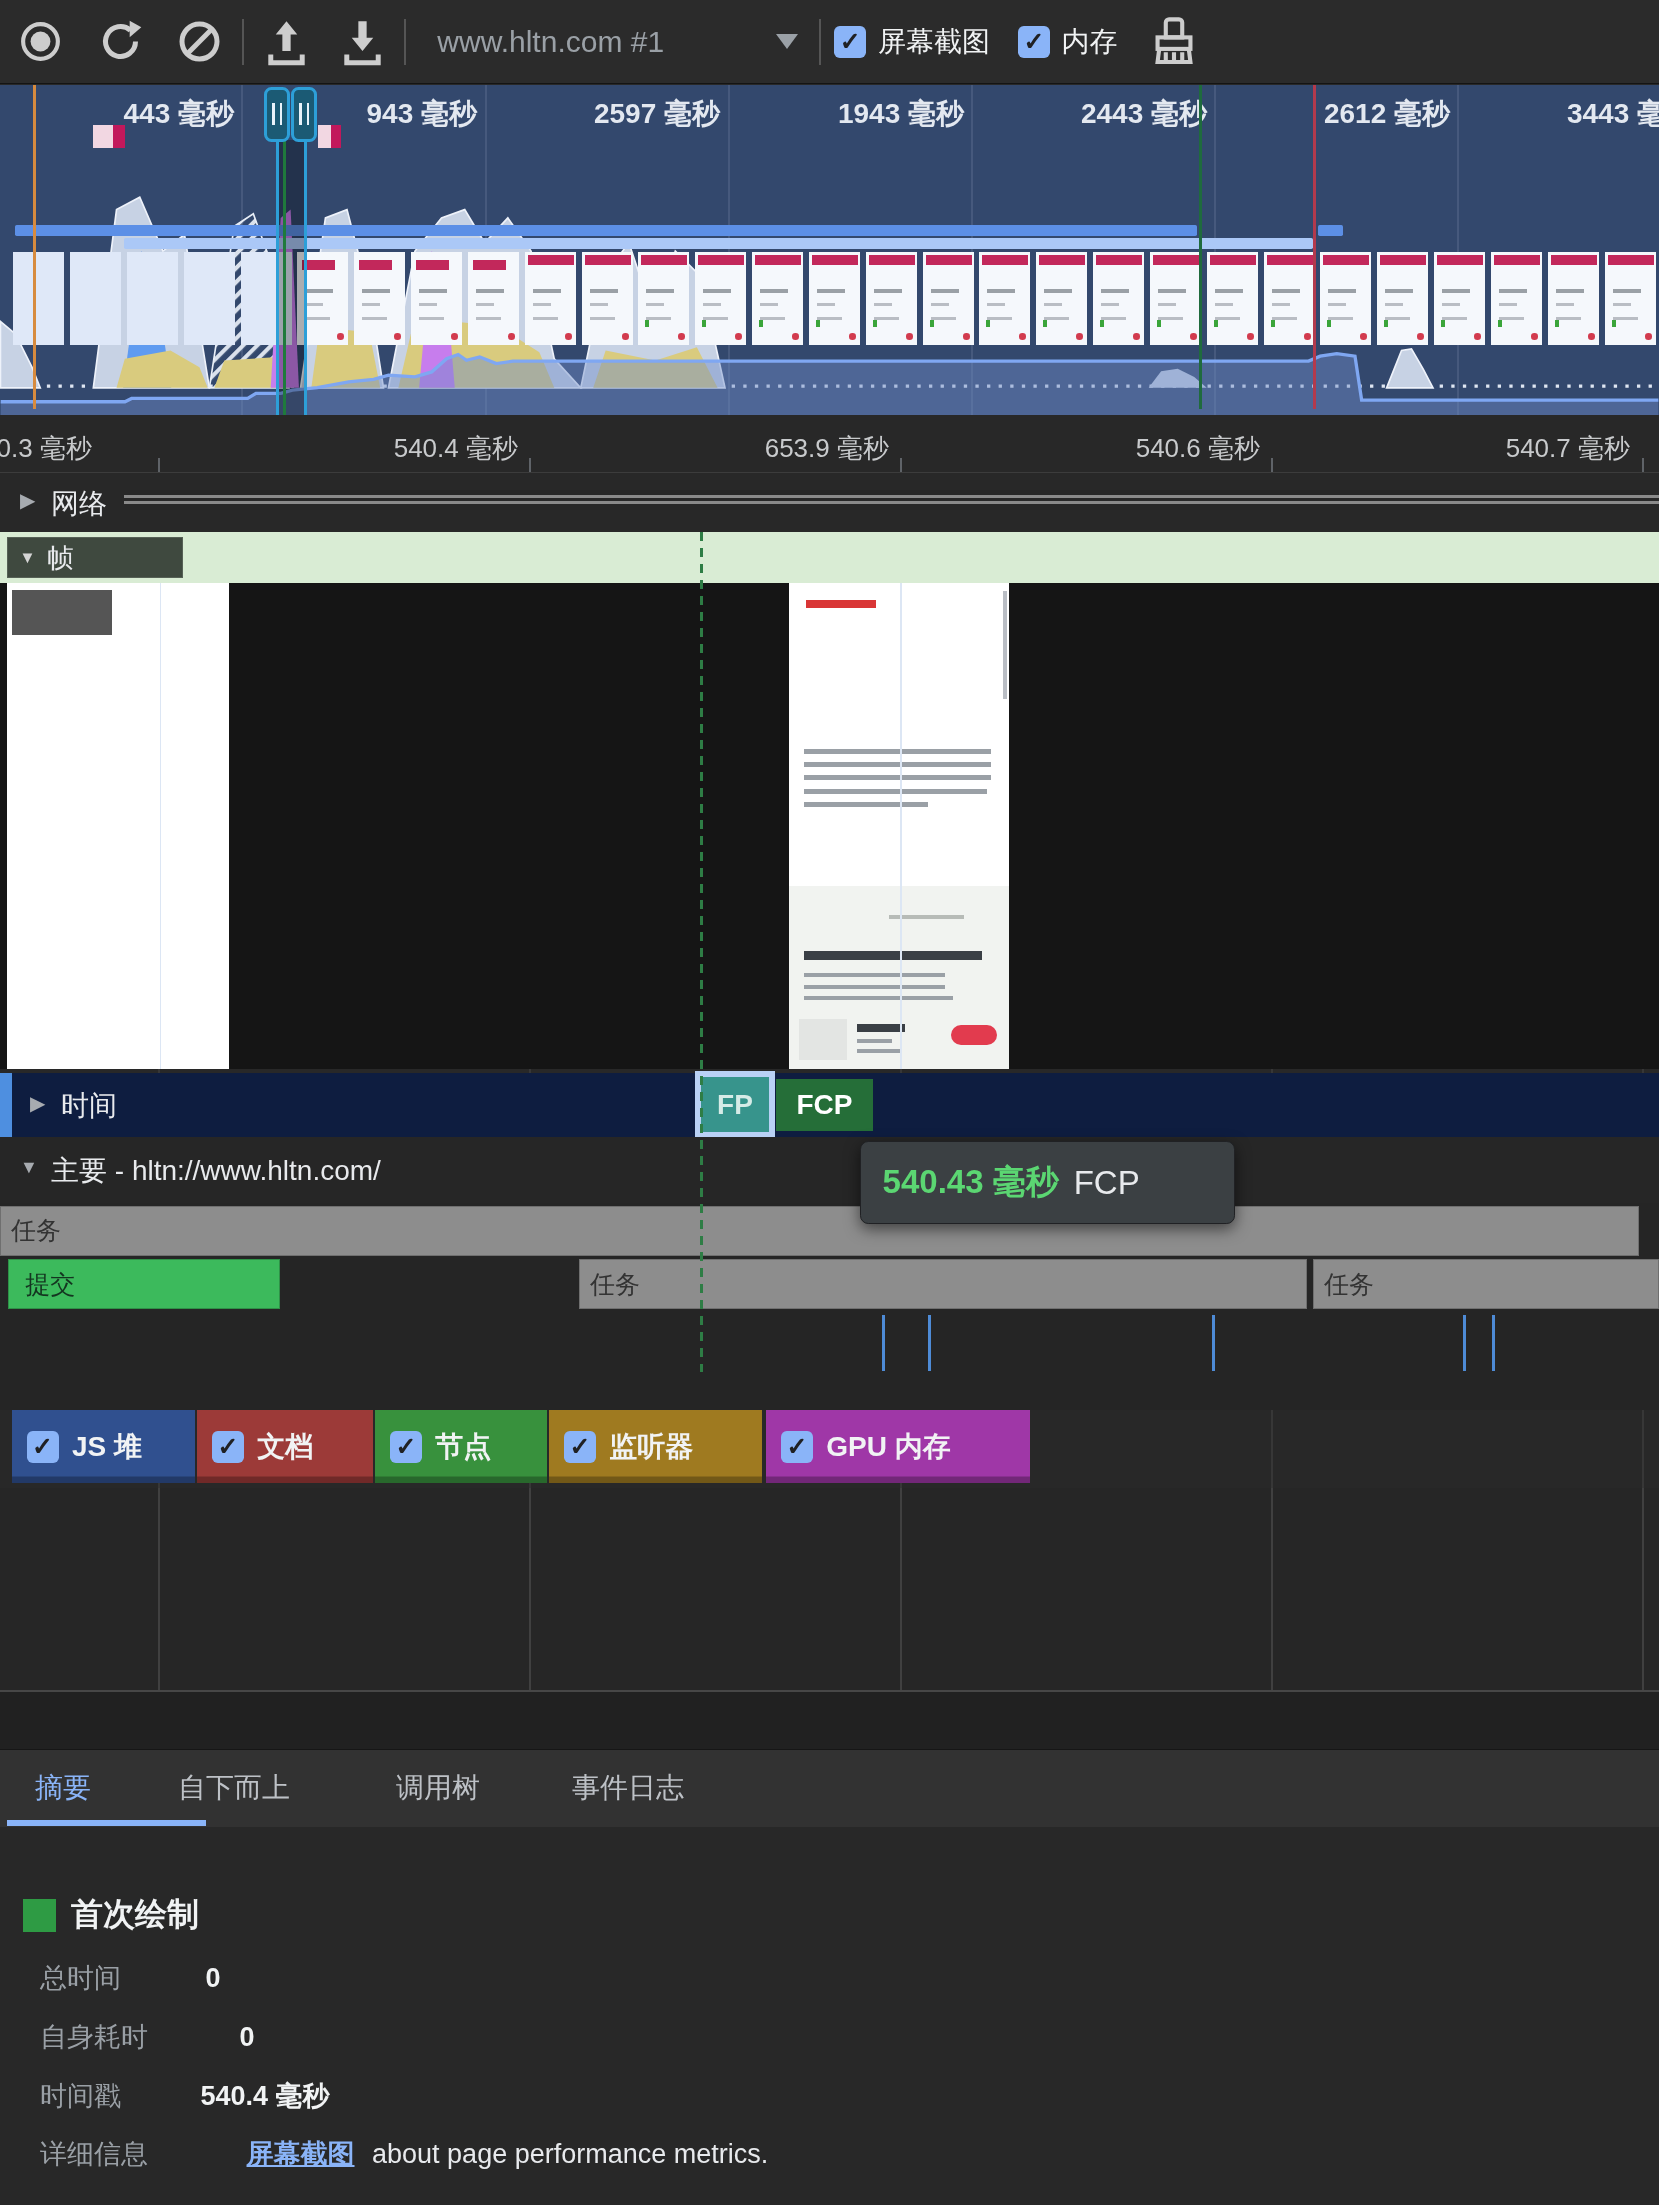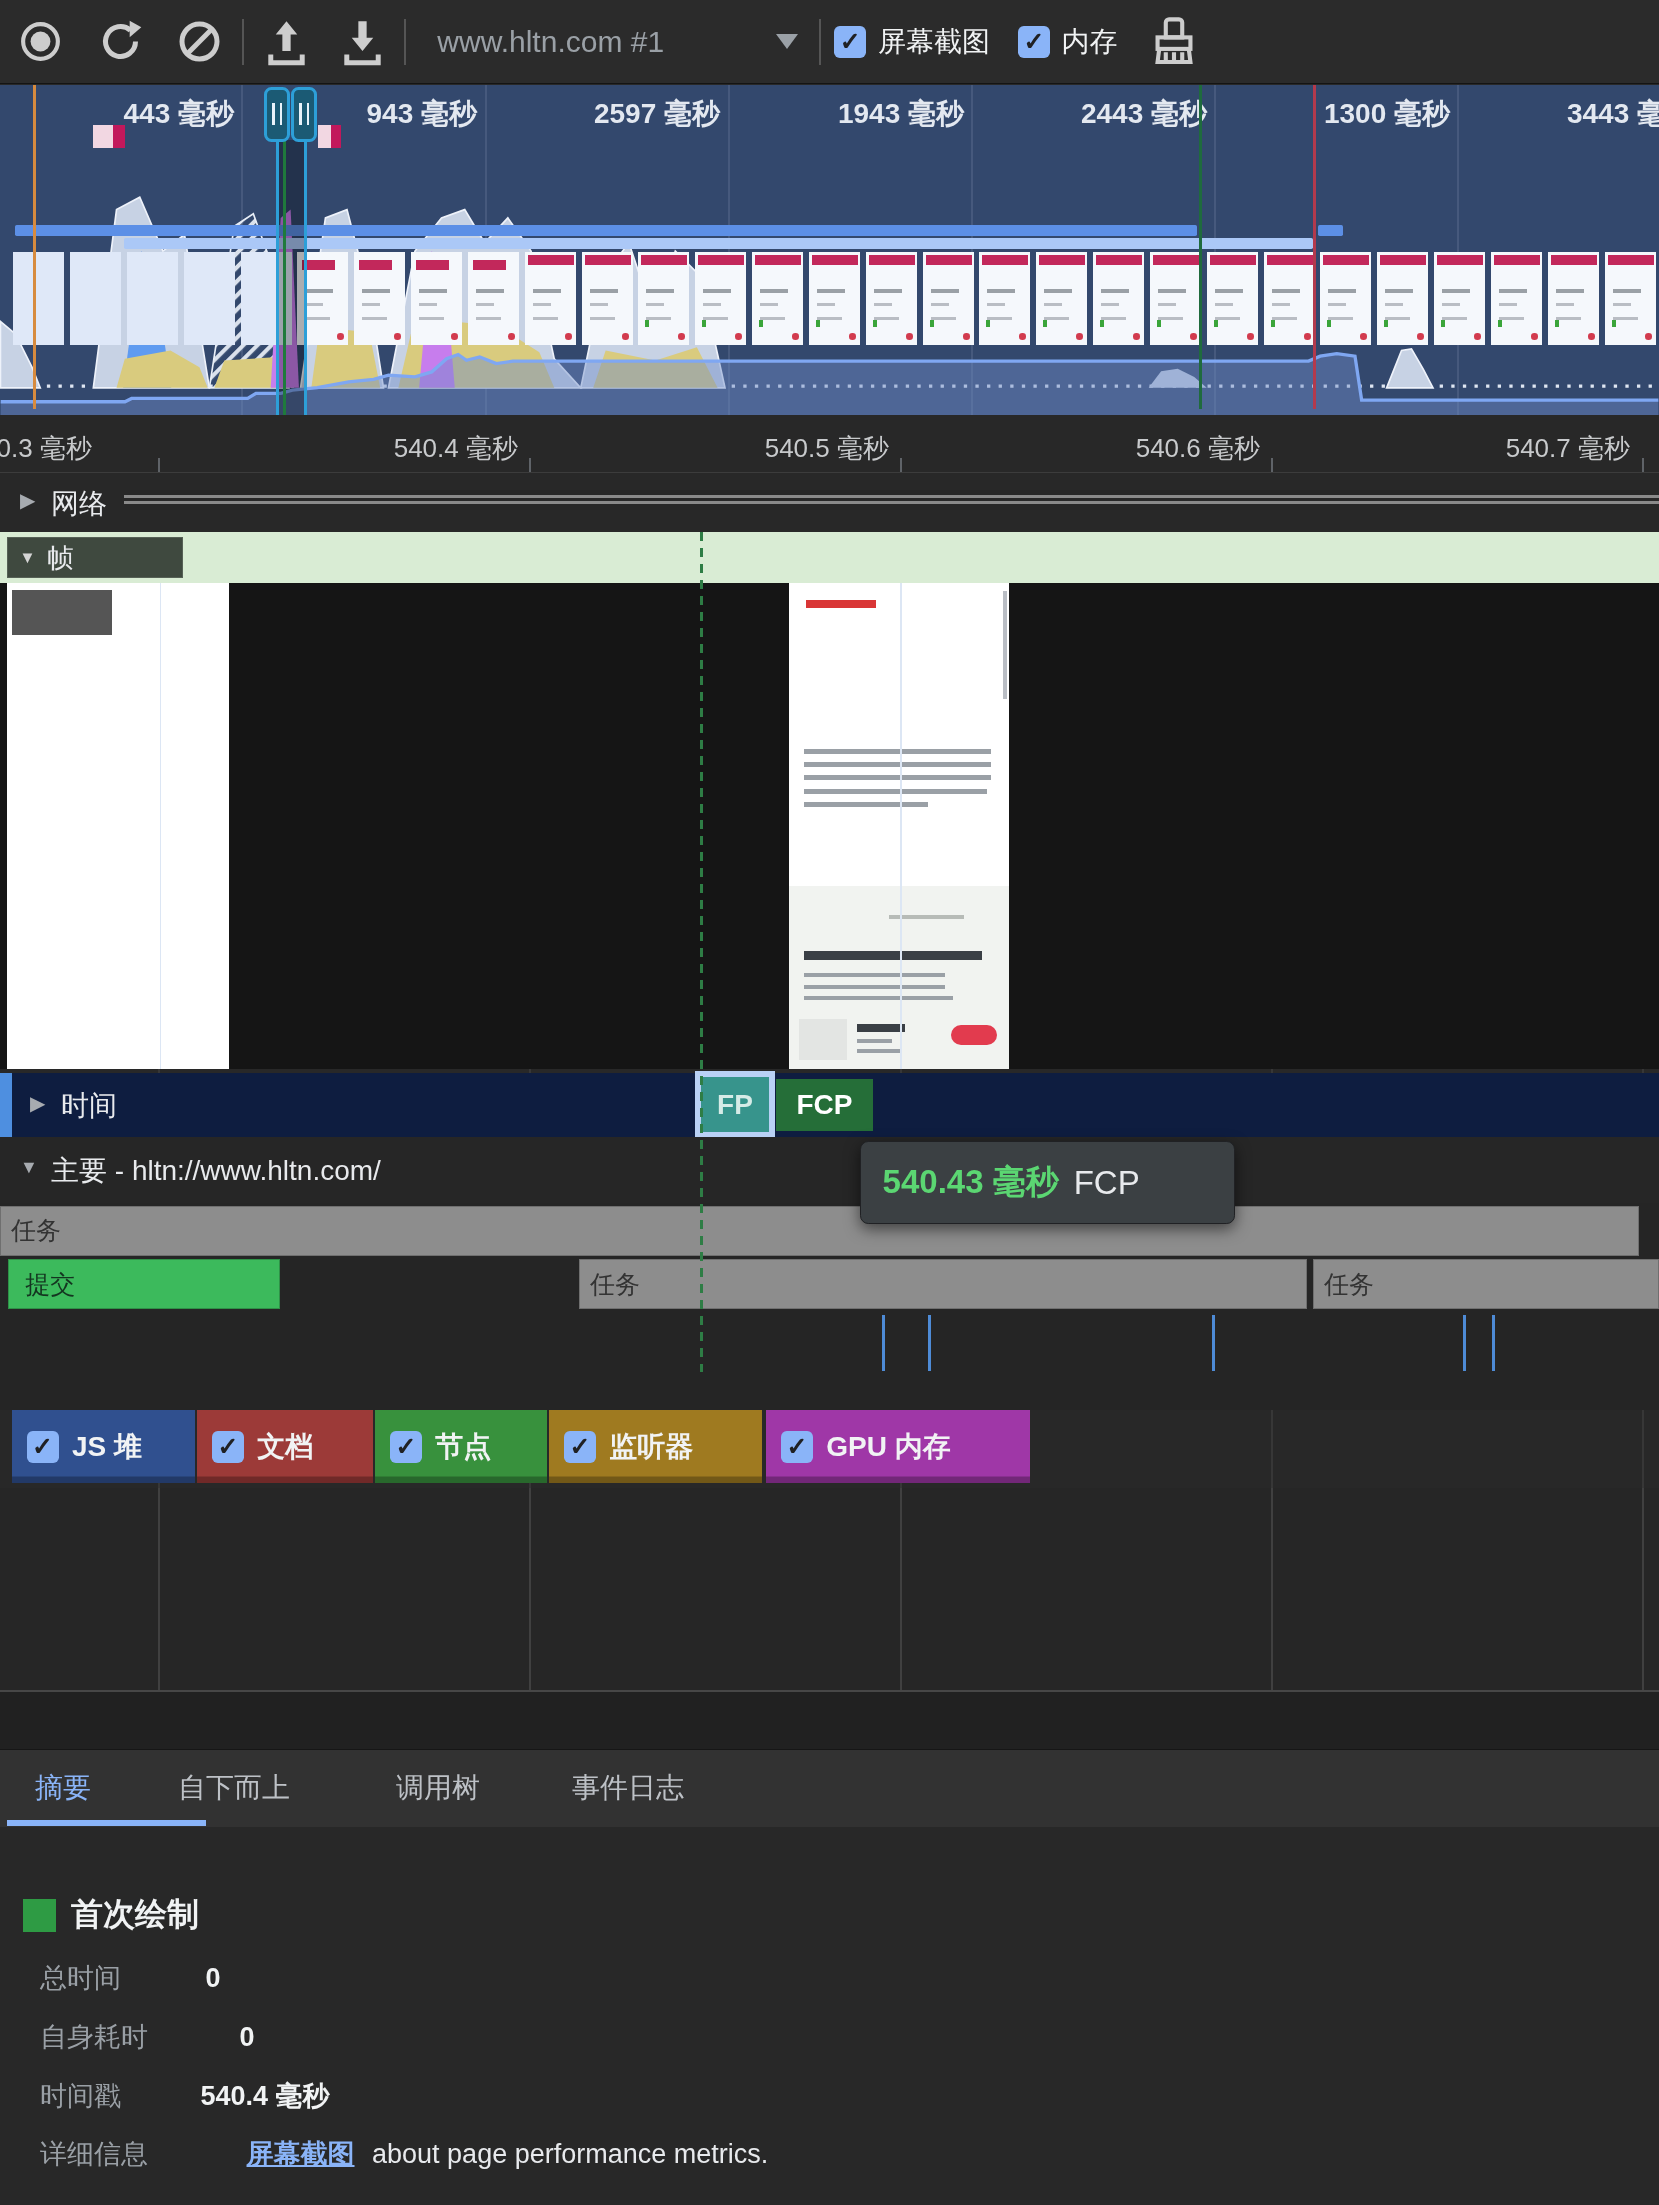--- a/index.html
+++ b/index.html
@@ -170,21 +170,21 @@
         <div class="abs ov-grid" style="left: 971px;"></div>
         <div class="abs ov-grid" style="left: 1214px;"></div>
         <div class="abs ov-grid" style="left: 1457px;"></div>
       </div>
     <div id="ov-labels">
         <div class="abs ov-label" style="width: 216px; left: 18px;">443 毫秒</div>
         <div class="abs ov-label" style="width: 216px; left: 261px;">943 毫秒</div>
         <div class="abs ov-label" style="width: 216px; left: 504px;">2597 毫秒</div>
         <div class="abs ov-label" style="width: 216px; left: 748px;">1943 毫秒</div>
         <div class="abs ov-label" style="width: 216px; left: 991px;">2443 毫秒</div>
-        <div class="abs ov-label" style="width: 216px; left: 1234px;">1300 毫秒</div>
+        <div class="abs ov-label" style="width: 216px; left: 1234px;">2612 毫秒</div>
         <div class="abs ov-label" style="width: 216px; left: 1477px;">3443 毫秒</div>
       </div>
 
     <svg class="abs" style="left:0;top:50px" width="1659" height="257" viewBox="0 0 2000 310">
       <defs>
         <pattern id="hatch" width="12" height="12" patternUnits="userSpaceOnUse" patternTransform="rotate(45)">
           <rect width="5" height="12" fill="rgba(236,242,250,.9)"></rect>
         </pattern>
       </defs>
       <line x1="0" y1="303" x2="2000" y2="303" stroke="#dfe6f2" stroke-width="4" stroke-dasharray="4 10"></line>
@@ -438,21 +438,21 @@
         <i></i>
         <i></i>
       </div>
   </div>
 
   <div class="abs ruler" id="ruler">
       <div class="abs ruler-label" style="left: -37px; width: 129px;">540.3 毫秒</div>
       <div class="abs ruler-tick" style="left: 158px;"></div>
       <div class="abs ruler-label" style="left: 352px; width: 166px;">540.4 毫秒</div>
       <div class="abs ruler-tick" style="left: 529px;"></div>
-      <div class="abs ruler-label" style="left: 723px; width: 166px;">540.5 毫秒</div>
+      <div class="abs ruler-label" style="left: 723px; width: 166px;">653.9 毫秒</div>
       <div class="abs ruler-tick" style="left: 900px;"></div>
       <div class="abs ruler-label" style="left: 1094px; width: 166px;">540.6 毫秒</div>
       <div class="abs ruler-tick" style="left: 1271px;"></div>
       <div class="abs ruler-label" style="left: 1464px; width: 166px;">540.7 毫秒</div>
       <div class="abs ruler-tick" style="left: 1642px;"></div>
     </div>
 
   <div id="track-grids">
       <div class="gridline" style="left: 158px; top: 473px; height: 1216px;"></div>
       <div class="gridline" style="left: 529px; top: 473px; height: 1216px;"></div>

